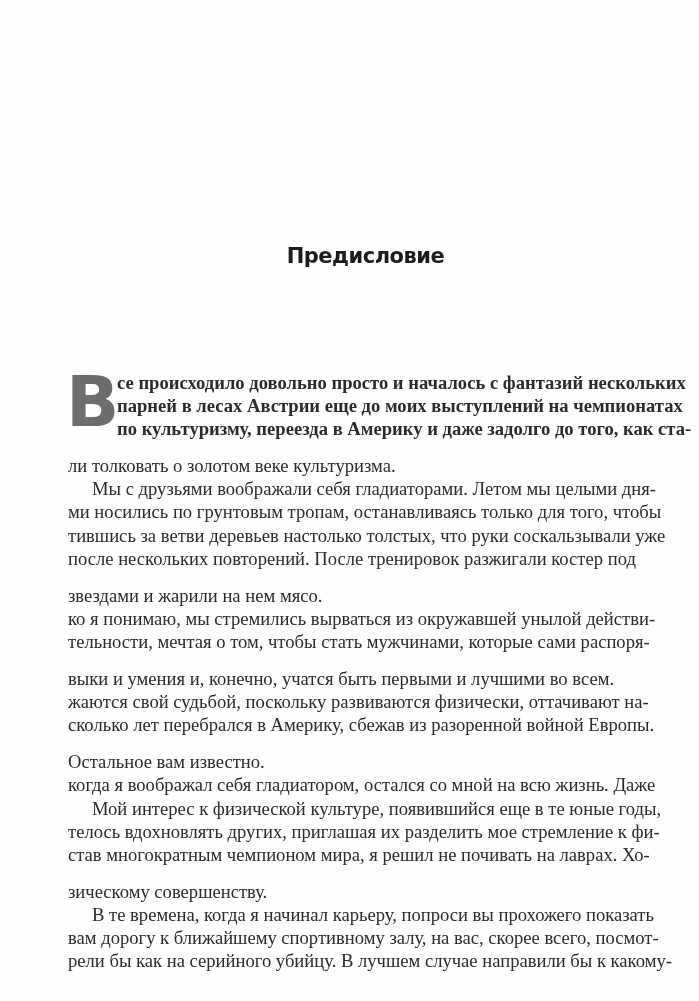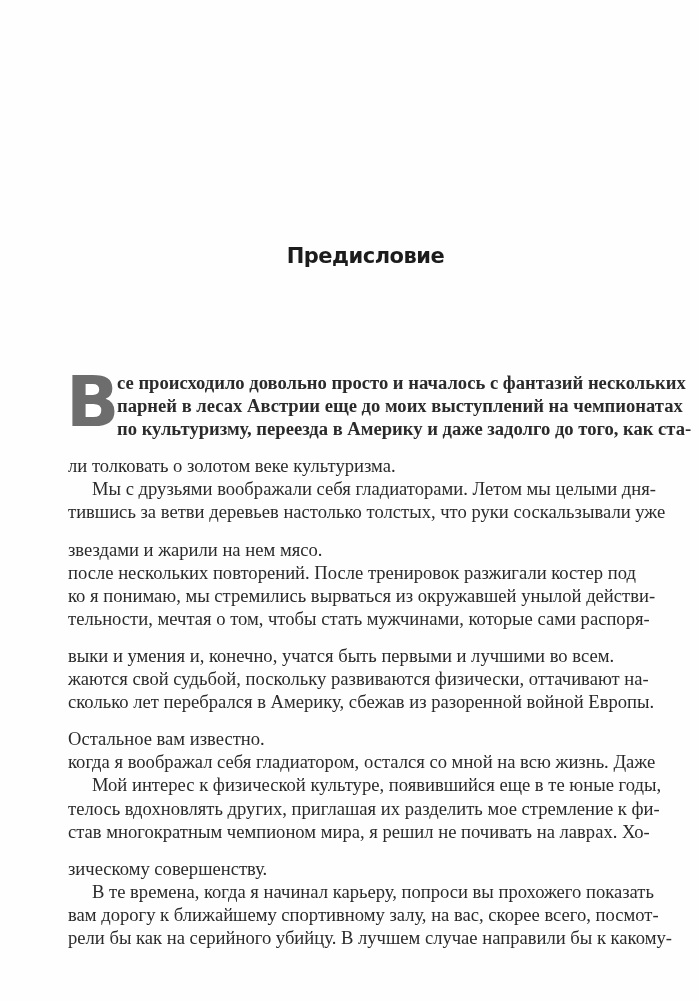--- a/index.html
+++ b/index.html
@@ -87,23 +87,24 @@
 
     <div>
       <span class="line dropped">се происходило довольно просто и началось с фантазий нескольких</span>
       <span class="line dropped">парней в лесах Австрии еще до моих выступлений на чемпионатах</span>
       <span class="line dropped">по культуризму, переезда в Америку и даже задолго до того, как ста-</span>
       <span class="line last">ли толковать о золотом веке культуризма.</span>
     </div>
 
     <div>
       <span class="line indent">Мы с друзьями воображали себя гладиаторами. Летом мы целыми дня-</span>
+      <span class="line">ми носились по грунтовым тропам, останавливаясь только для того, чтобы</span>
       <span class="line">тившись за ветви деревьев настолько толстых, что руки соскальзывали уже</span>
+      <span class="line">после нескольких повторений. После тренировок разжигали костер под</span>
       <span class="line last">звездами и жарили на нем мясо.</span>
-      <span class="line">после нескольких повторений. После тренировок разжигали костер под</span>
     </div>
 
     <div>
       <span class="line">ко я понимаю, мы стремились вырваться из окружавшей унылой действи-</span>
       <span class="line">тельности, мечтая о том, чтобы стать мужчинами, которые сами распоря-</span>
       <span class="line last">выки и умения и, конечно, учатся быть первыми и лучшими во всем.</span>
       <span class="line">жаются свой судьбой, поскольку развиваются физически, оттачивают на-</span>
     </div>
 
     <div>

